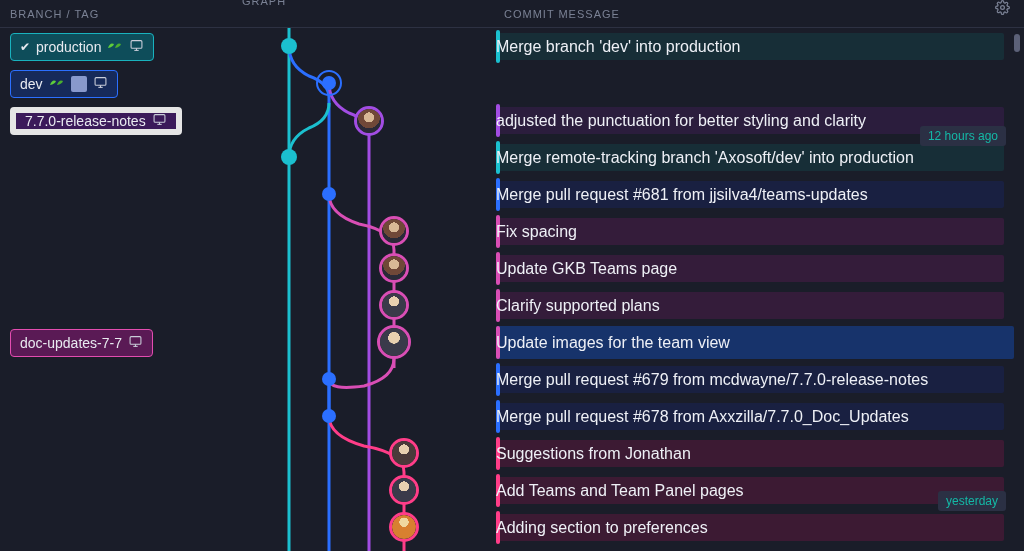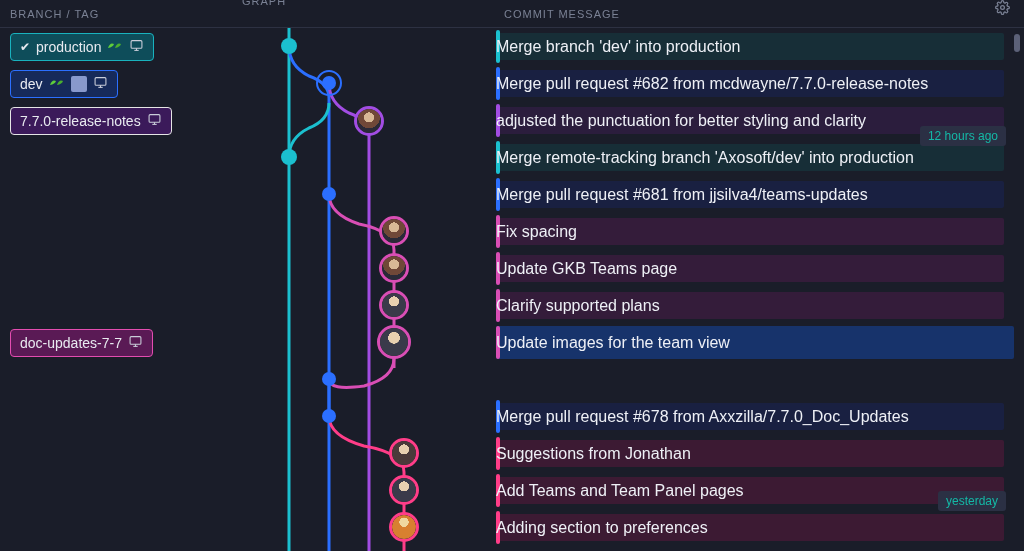--- a/index.html
+++ b/index.html
@@ -41,21 +41,21 @@
     align-items: center;
     gap: 6px;
     height: 28px;
     padding: 0 9px;
     border-radius: 4px;
     font-size: 14px;
     color: #e8eaf0;
   }
   .bt-teal   { background:#0e4d5a; border:1px solid #19b2be; }
   .bt-blue   { background:#162a5a; border:1px solid #2b6fff; }
-  .bt-purple { background:#3b1a5a; border:1px solid #e5e5e5;text-align:right; }
+  .bt-purple { background:#3b1a5a; border:6px solid #e5e5e5;text-align:right; }
   .bt-pink   { background:#5a1a55; border:1px solid #e34db0; }
 
   .check-icon { font-size:12px; }
   .leaf-icon { color:#5fcf3a; font-size:12px; }
   .monitor-icon, .avatar-mini { font-size:12px; color:#c9cdd9;}
   .avatar-mini { width:16px;height:16px;border-radius:2px;background:#89c;}
 
   .msg-bar {
     position:absolute; left:0; top:5px; bottom:5px; right:20px;
     border-radius:2px;
@@ -189,25 +189,20 @@
             </svg></span>
           <span class="avatar-mini"></span>
           <span class="monitor-icon"><svg width="15" height="13" viewBox="0 0 24 24" fill="none" stroke="currentColor" stroke-width="2">
               <rect x="2" y="3" width="20" height="14" rx="2"></rect>
               <line x1="8" y1="21" x2="16" y2="21"></line>
               <line x1="12" y1="17" x2="12" y2="21"></line>
             </svg></span>
         </span>
       </div>
       <div class="col-graph"></div>
-      <div class="col-msg">
-        <div class="msg-bar dim" style="background: rgb(26, 35, 86);"></div>
-        <div class="divider-v" style="background: rgb(43, 111, 255);"></div>
-        <div class="msg-text">Merge pull request #682 from mcdwayne/7.7.0-release-notes</div>
-      </div>
     </div>
     <div class="row">
       <div class="col-branch">
         <span class="branch-tag bt-purple">
           <span>7.7.0-release-notes</span>
           <span class="monitor-icon"><svg width="15" height="13" viewBox="0 0 24 24" fill="none" stroke="currentColor" stroke-width="2">
               <rect x="2" y="3" width="20" height="14" rx="2"></rect>
               <line x1="8" y1="21" x2="16" y2="21"></line>
               <line x1="12" y1="17" x2="12" y2="21"></line>
             </svg></span>
@@ -280,20 +275,25 @@
       <div class="col-graph"></div>
       <div class="col-msg">
         <div class="msg-bar sel" style="background: rgb(75, 28, 73);"></div>
         <div class="divider-v" style="background: rgb(217, 78, 181);"></div>
         <div class="msg-text">Update images for the team view</div>
       </div>
     </div>
     <div class="row">
       <div class="col-branch"></div>
       <div class="col-graph"></div>
+      <div class="col-msg">
+        <div class="msg-bar dim" style="background: rgb(26, 35, 86);"></div>
+        <div class="divider-v" style="background: rgb(43, 111, 255);"></div>
+        <div class="msg-text">Merge pull request #679 from mcdwayne/7.7.0-release-notes</div>
+      </div>
     </div>
     <div class="row">
       <div class="col-branch"></div>
       <div class="col-graph"></div>
       <div class="col-msg">
         <div class="msg-bar dim" style="background: rgb(26, 35, 86);"></div>
         <div class="divider-v" style="background: rgb(43, 111, 255);"></div>
         <div class="msg-text">Merge pull request #678 from Axxzilla/7.7.0_Doc_Updates</div>
       </div>
     </div>

